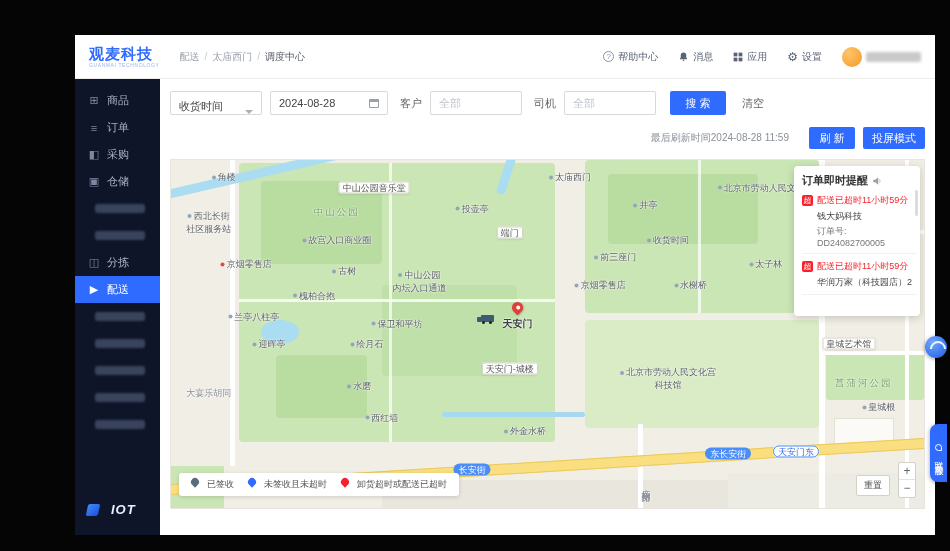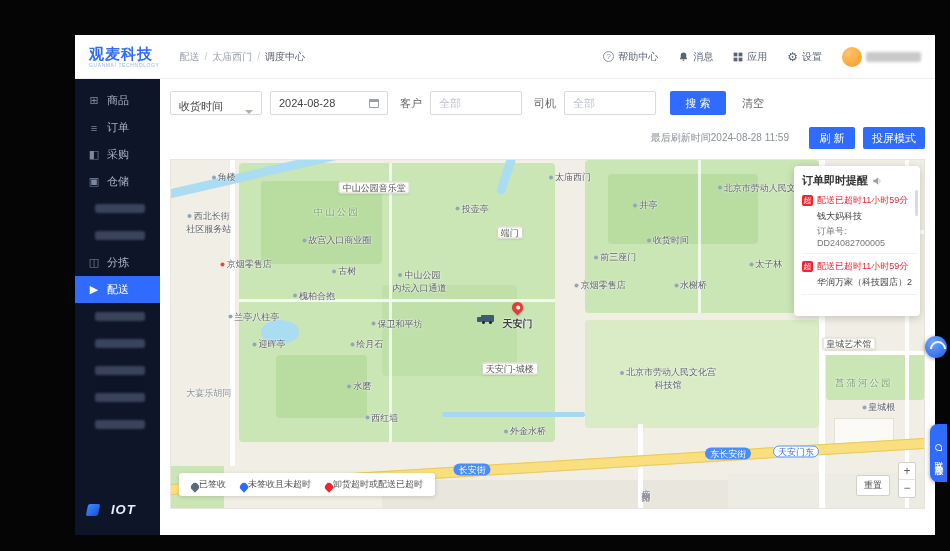--- a/index.html
+++ b/index.html
@@ -95,21 +95,21 @@
   .o-badge.red { background:#f5222d; }
   .o-time { font-size:9px; }
   .o-time.red { color:#f5222d; }
   .o-cust { font-size:9px; color:#444; margin:3px 0 0 15px; }
   .o-no { font-size:9px; color:#777; margin:2px 0 0 15px; }
   .o-no:empty { display:none; }
   .orders .sb { position:absolute; right:2px; top:24px; width:3px; height:26px; background:#dcdcdc; border-radius:2px; }
 
   
   .legend { position:absolute; left:8px; bottom:12px; background:#fff; border-radius:3px; box-shadow:0 1px 4px rgba(0,0,0,.15); padding:5px 12px; display:flex; gap:14px; z-index:10; font-size:9px; color:#555; align-items:center; }
-  .leg-item { display:flex; align-items:flex-end; gap:0; }
+  .leg-item { display:flex; align-items:flex-start; gap:8px; }
   .leg-pin { width:8px; height:8px; border-radius:50% 50% 50% 0; transform:rotate(-45deg); flex:0 0 auto; }
 
   
   .reset-btn { position:absolute; right:34px; bottom:12px; background:#fff; border:1px solid #d4d1c8; border-radius:2px; font-size:9px; color:#555; padding:3px 7px; z-index:10; cursor:pointer; font-family:inherit; }
   .zoomer { position:absolute; right:8px; bottom:10px; width:18px; background:#fff; border:1px solid #d4d1c8; border-radius:2px; z-index:10; text-align:center; }
   .zoomer .zbtn { height:17px; line-height:16px; font-size:12px; color:#666; cursor:pointer; }
   .zoomer .zbtn:first-child { border-bottom:1px solid #e5e2d9; }
 
   
   .float-circle { position:absolute; right:3px; top:336px; width:22px; height:22px; border-radius:50%; background:radial-gradient(circle at 35% 30%,#6ea6ff,#1f5be0); z-index:30; cursor:pointer; box-shadow:0 1px 4px rgba(0,0,0,.4); }

